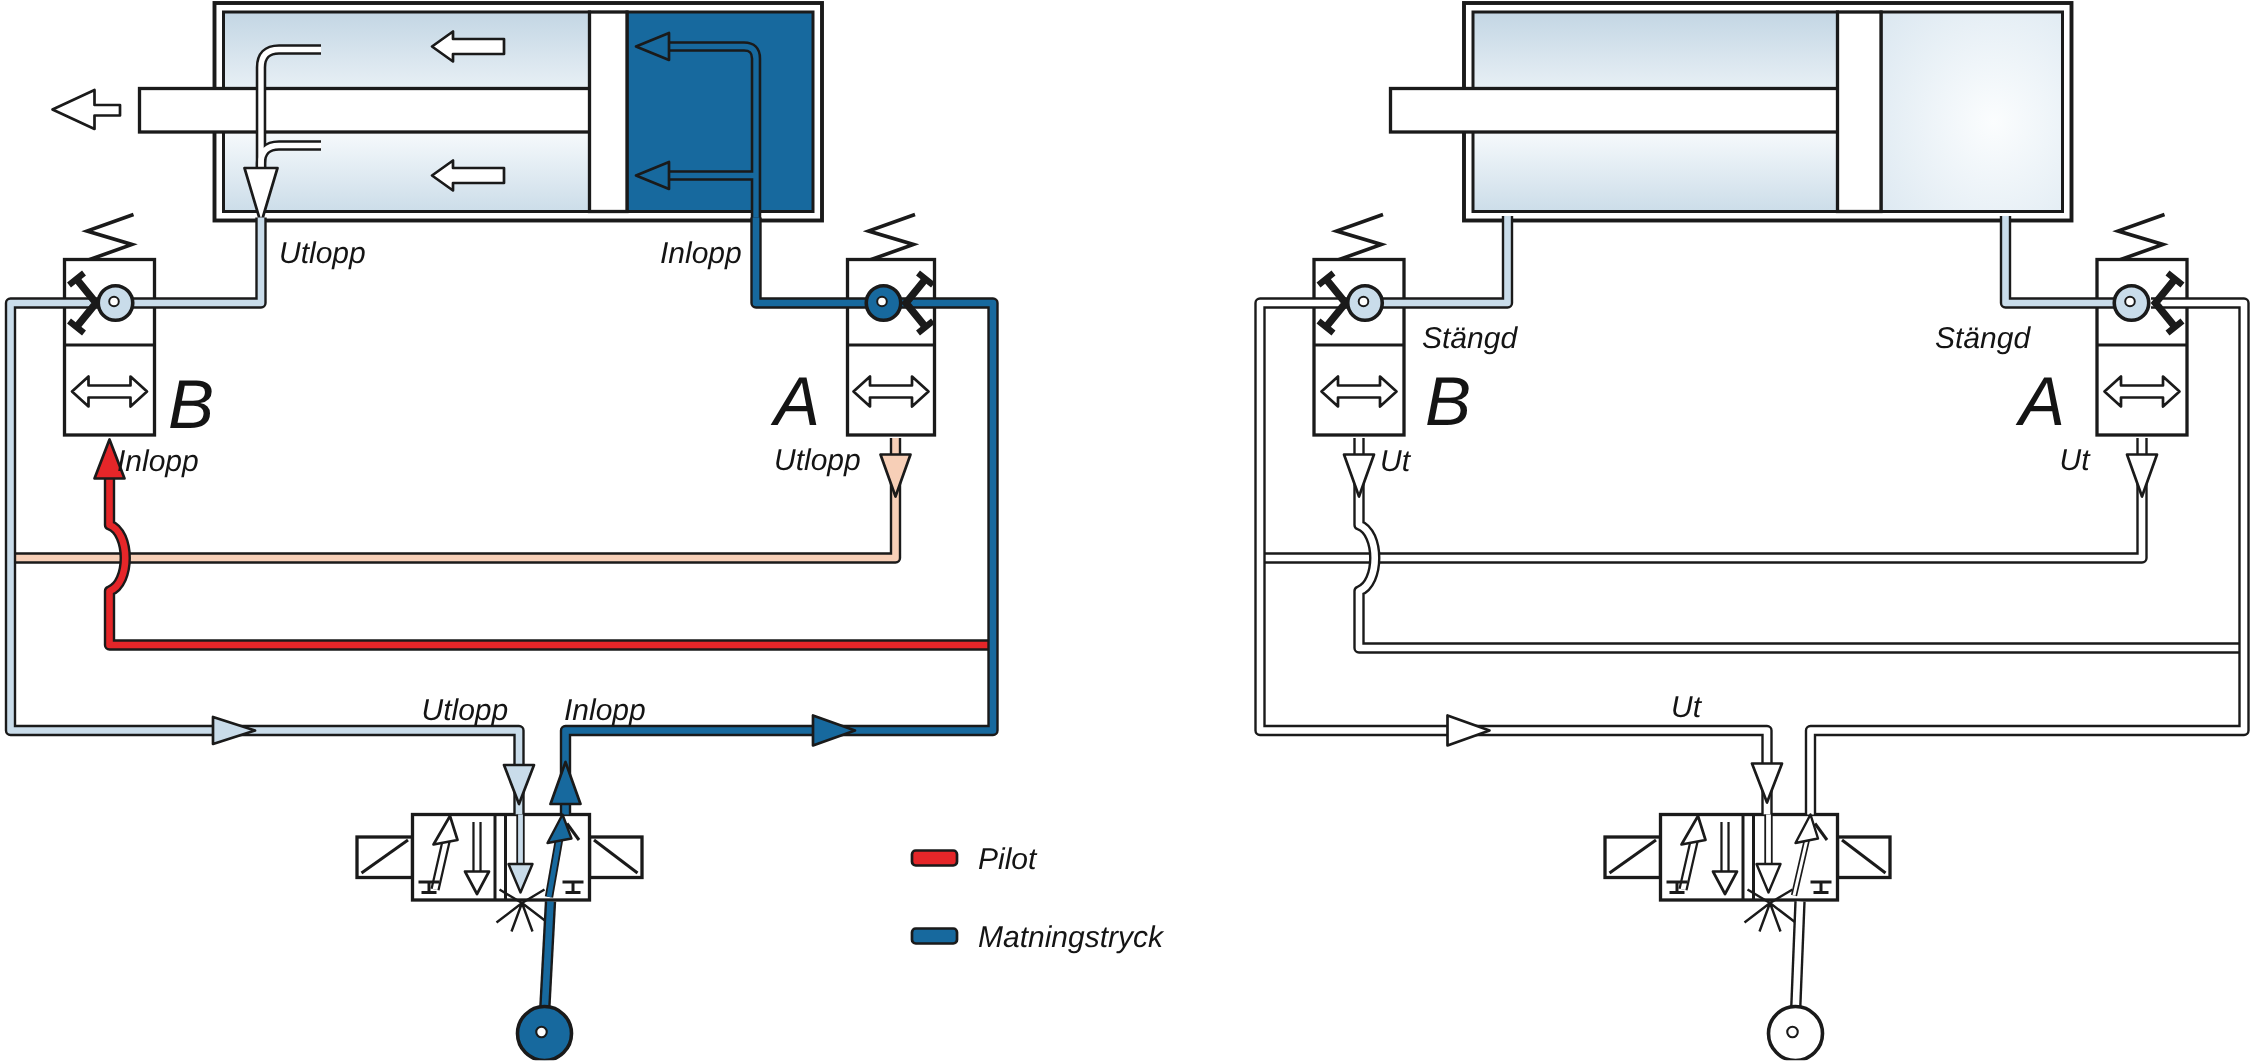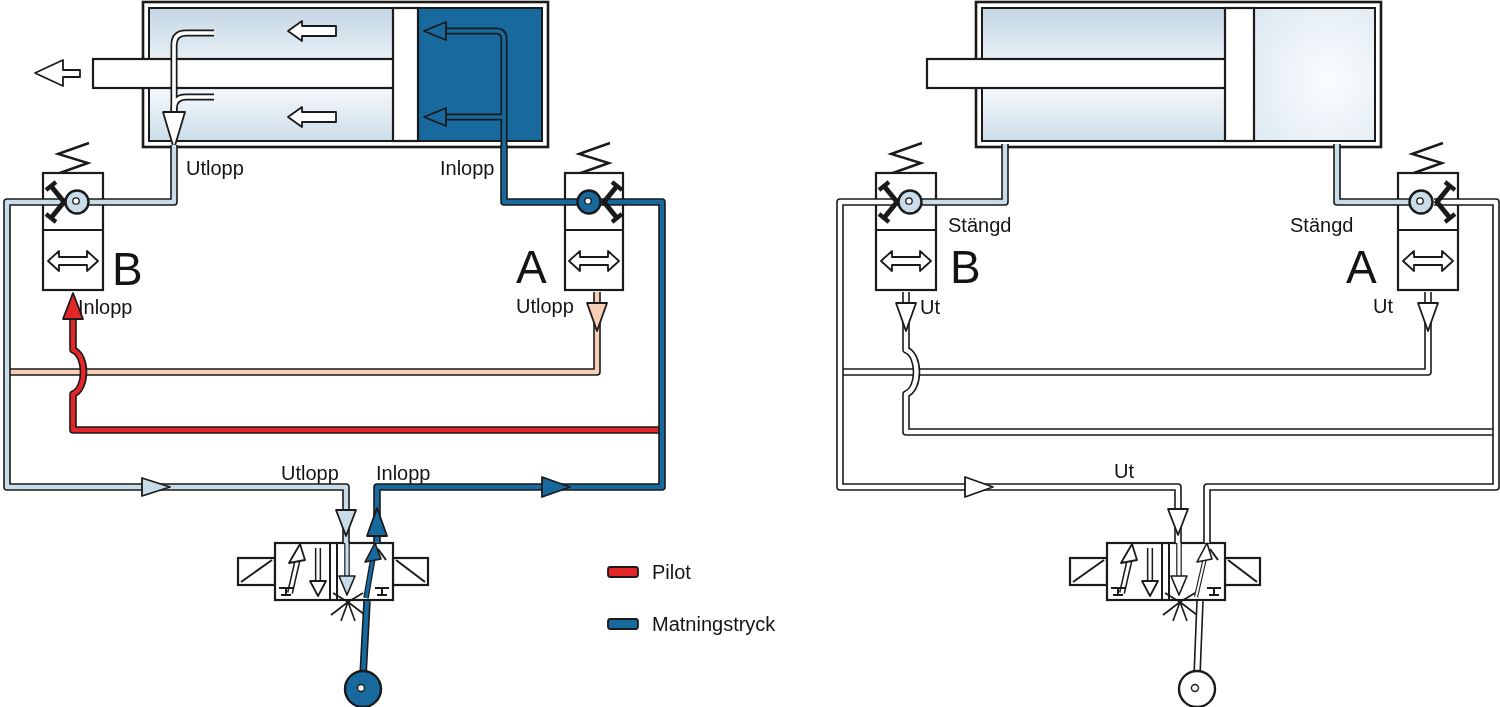--- a/index.html
+++ b/index.html
@@ -1,17 +1,17 @@
 <!DOCTYPE html>
 <html style="--pilot-red: #e52629; --supply-blue: #17699e; --exhaust-light-blue: #c9dcea; --pilot-exhaust-salmon: #f7cfb7; --line-black: #1a1a1a;"><head>
 <meta charset="utf-8">
 <style>
   html,body{margin:0;padding:0;background:#ffffff;}
   .stage{position:relative;width:1500px;height:707px;background:#fff;overflow:hidden;
-         font-family:"Liberation Sans",sans-serif;}
+         font-family:"Liberation Sans",sans-serif;font-style:italic;}
   svg{display:block;}
   .ol{fill:none;stroke:var(--line-black);stroke-width:7.6;stroke-linejoin:round;stroke-linecap:butt;}
   .in{fill:none;stroke-width:4.4;stroke-linejoin:round;stroke-linecap:butt;}
   .aol{fill:none;stroke:var(--line-black);stroke-width:6.2;stroke-linejoin:round;}
   .ain{fill:none;stroke-width:3.2;stroke-linejoin:round;}
   .tol{fill:none;stroke:var(--line-black);stroke-width:4.2;}
   .tin{fill:none;stroke-width:2;}
   .lb{stroke:var(--exhaust-light-blue);} .db{stroke:var(--supply-blue);}
   .rd{stroke:var(--pilot-red);} .sa{stroke:var(--pilot-exhaust-salmon);} .wh{stroke:#ffffff;}
   .flb{fill:var(--exhaust-light-blue);} .fdb{fill:var(--supply-blue);}

